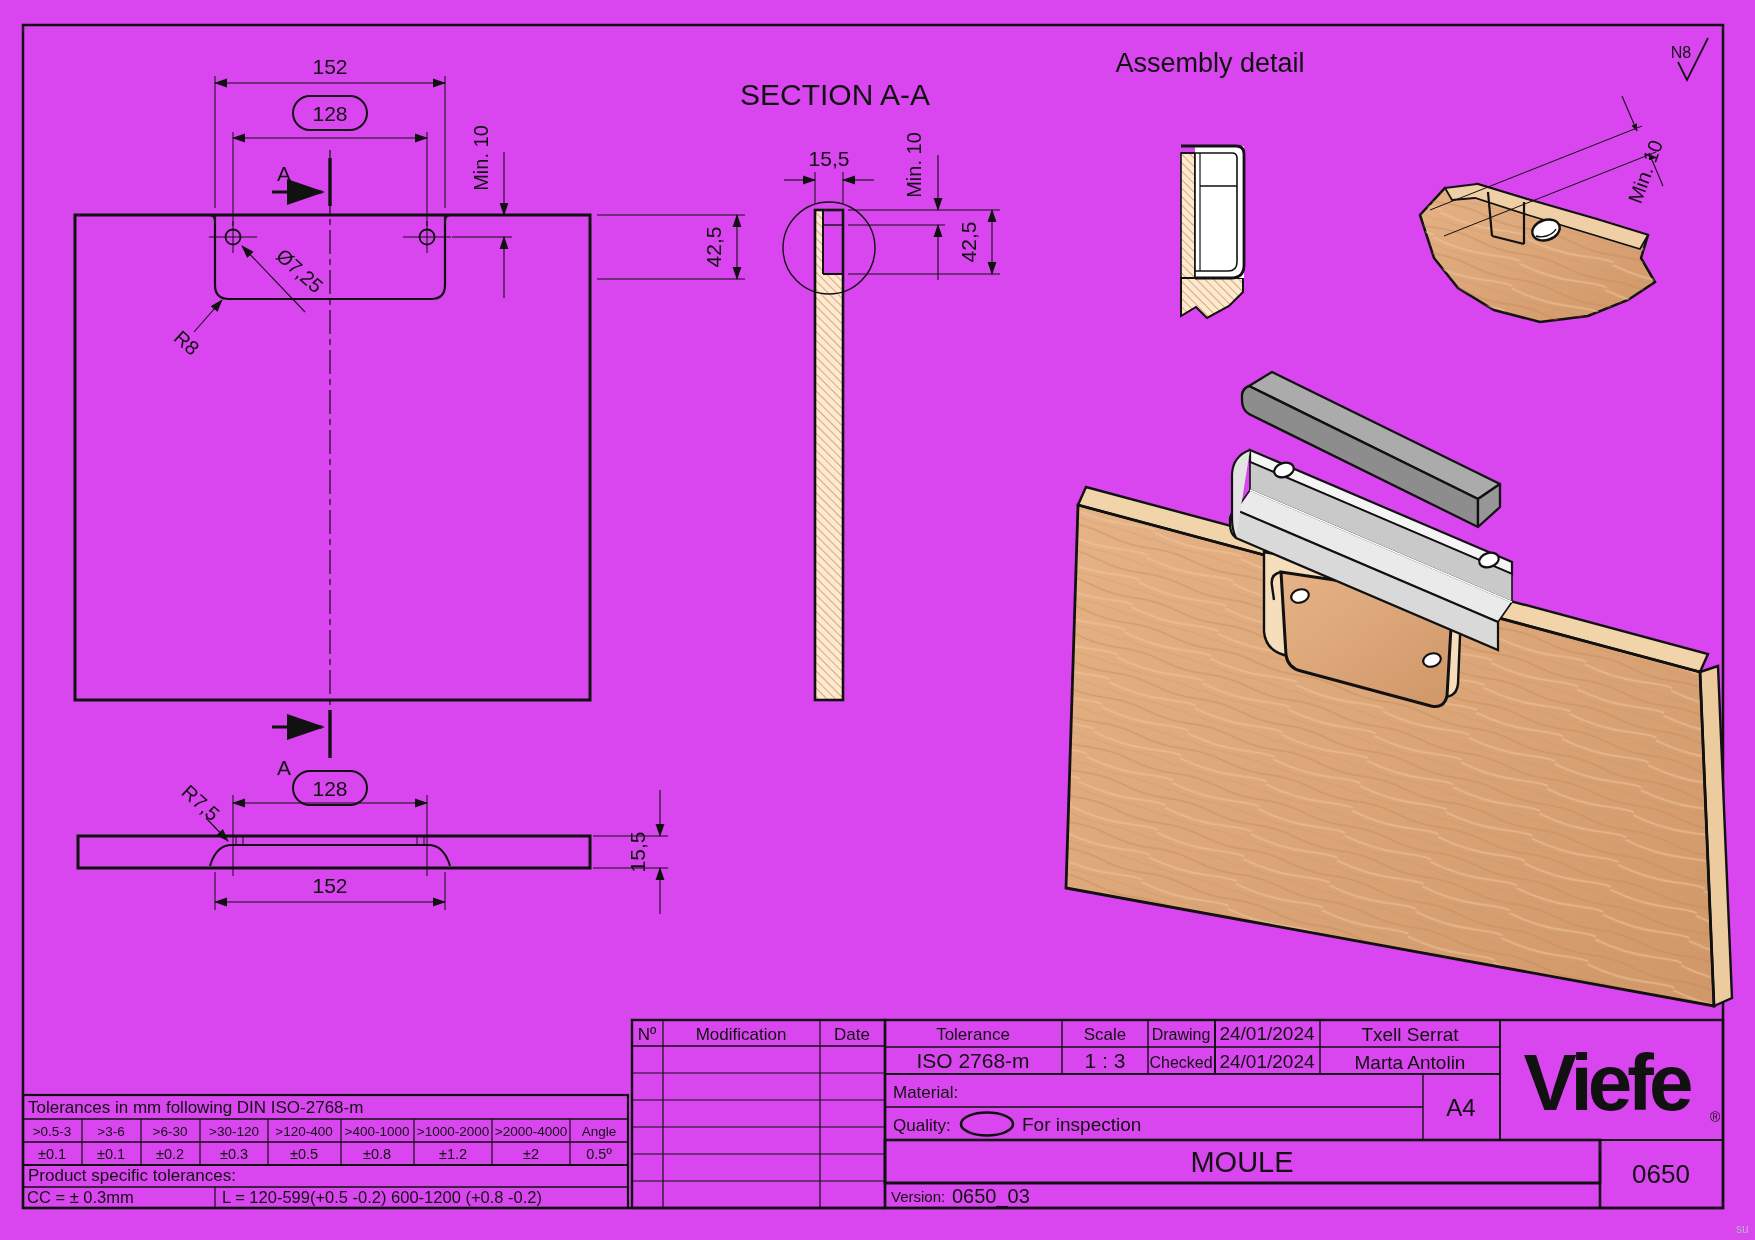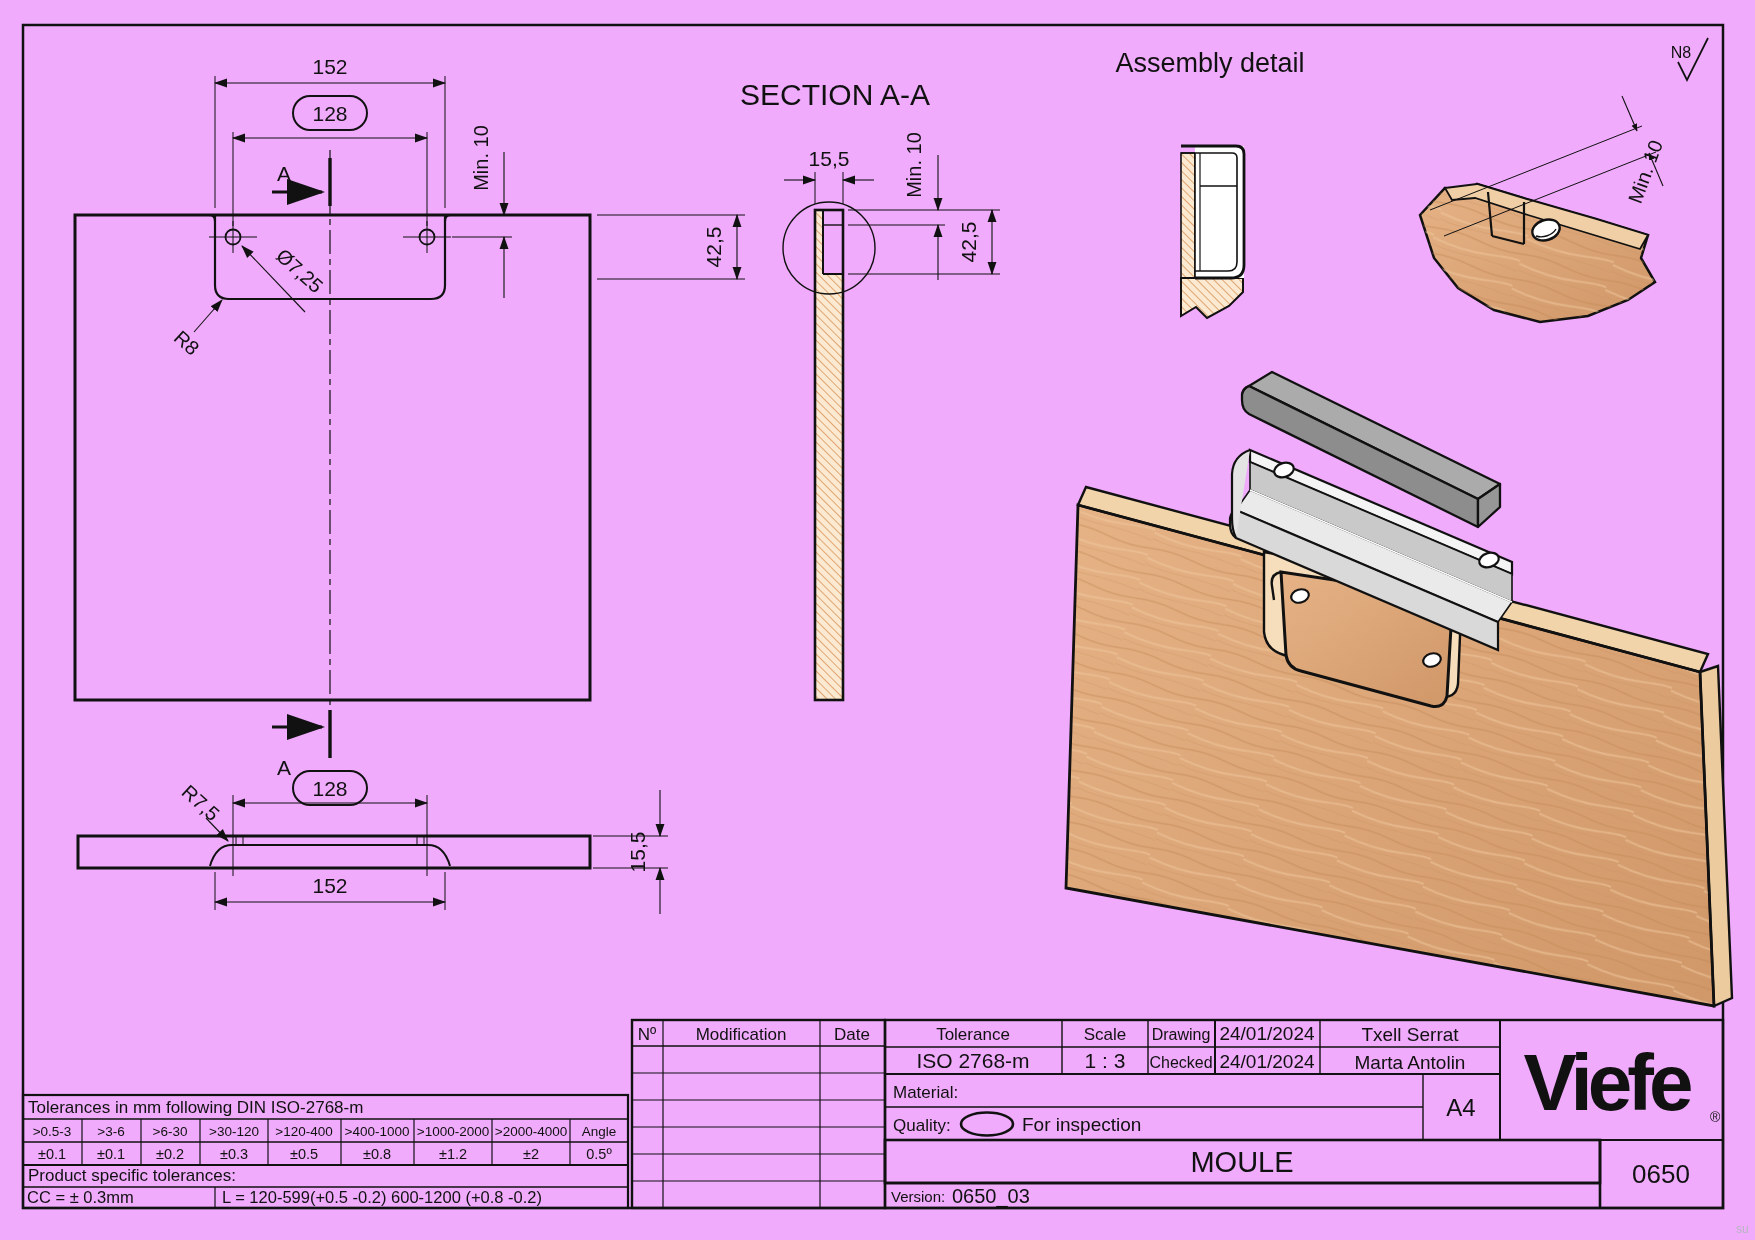--- a/index.html
+++ b/index.html
@@ -1,16 +1,16 @@
 <!DOCTYPE html>
 <html><head>
 <meta charset="utf-8">
 <style>
   html,body{margin:0;padding:0;background:#ffffff;}
-  .page{width:1755px;height:1240px;position:relative;background:#f0abfc;overflow:hidden;}
+  .page{width:1755px;height:1240px;position:relative;background:#d946ef;overflow:hidden;}
   svg text{font-family:"Liberation Sans","DejaVu Sans",sans-serif;fill:#111;}
   .ln{stroke:#111;fill:none;}
   .dimln{stroke:#111;stroke-width:1.1;fill:none;}
   .extln{stroke:#111;stroke-width:1;fill:none;}
   .dim{font-size:21px;text-anchor:middle;}
   .dimsm{font-size:20px;text-anchor:middle;}
   .vtitle{font-size:27px;text-anchor:middle;}
   .tbl{font-size:17px;}
   .tbs{font-size:13.5px;text-anchor:middle;}
   .tbv{font-size:14.5px;text-anchor:middle;}

